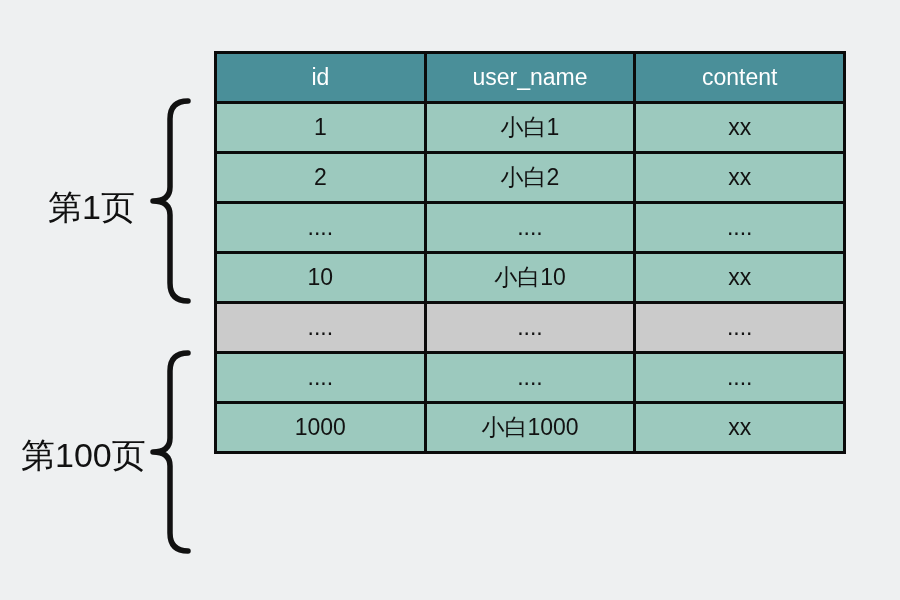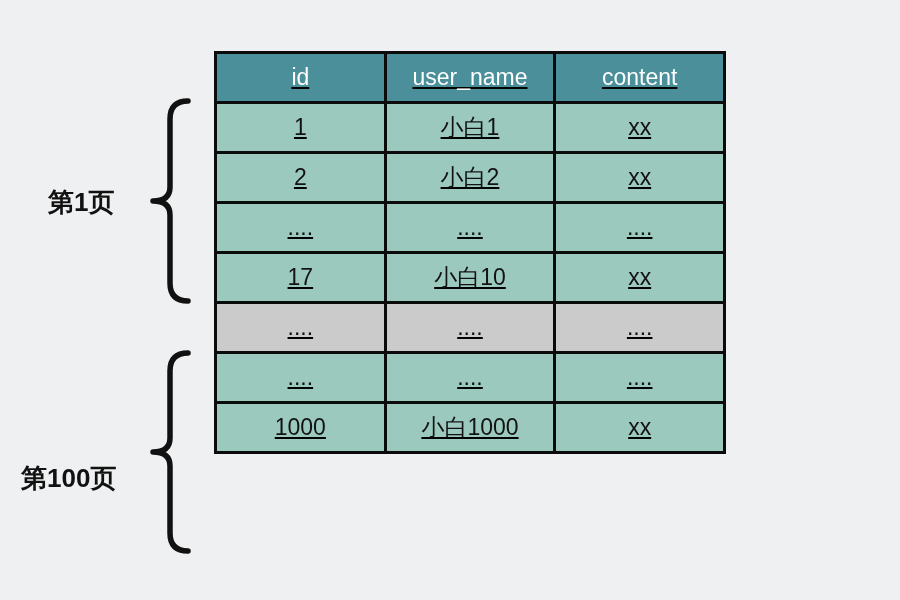--- a/index.html
+++ b/index.html
@@ -11,24 +11,23 @@
     position: relative;
     width: 900px;
     height: 600px;
     background: var(--page-bg, #eef0f1);
     overflow: hidden;
   }
   table.pagination-table {
     position: absolute;
     left: 214px;
     top: 51px;
-    width: 512px;
+    width: 632px;
     border-collapse: collapse;
     table-layout: fixed;
-    text-decoration: underline;
   }
   table.pagination-table th,
   table.pagination-table td {
     border: 3px solid var(--border, #0b0b0b);
     text-align: center;
     vertical-align: middle;
     height: 47px;
     padding: 0;
     overflow: hidden;
     white-space: nowrap;
@@ -44,26 +43,26 @@
     color: var(--cell-text, #121212);
     font-size: 23px;
     font-weight: 500;
   }
   table.pagination-table tr.gap td {
     background: var(--gap-row-bg, #cbcbcb);
   }
   .page-label {
     position: absolute;
     color: var(--label-text, #111111);
-    font-size: 26px;
-    font-weight: 700;
+    font-size: 34px;
+    font-weight: 400;
     white-space: nowrap;
   }
   .page-label.page-1 { left: 48px; top: 185px; }
-  .page-label.page-100 { left: 21px; top: 461px; }
+  .page-label.page-100 { left: 21px; top: 433px; }
   .brace {
     position: absolute;
     width: 56px;
   }
   .brace.brace-1 { left: 146px; top: 97px; height: 208px; }
   .brace.brace-100 { left: 146px; top: 349px; height: 206px; }
   .brace path {
     stroke: var(--brace, #111111);
     stroke-width: 5.5;
     fill: none;
@@ -106,21 +105,21 @@
           <td>2</td>
           <td>小白2</td>
           <td>xx</td>
         </tr>
         <tr>
           <td>....</td>
           <td>....</td>
           <td>....</td>
         </tr>
         <tr>
-          <td>17</td>
+          <td>10</td>
           <td>小白10</td>
           <td>xx</td>
         </tr>
         <tr class="gap">
           <td>....</td>
           <td>....</td>
           <td>....</td>
         </tr>
         <tr>
           <td>....</td>

